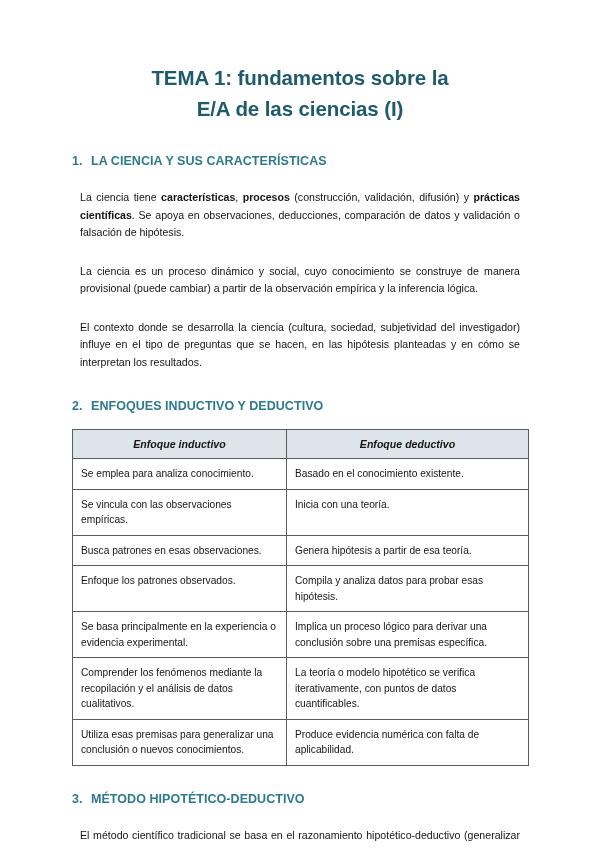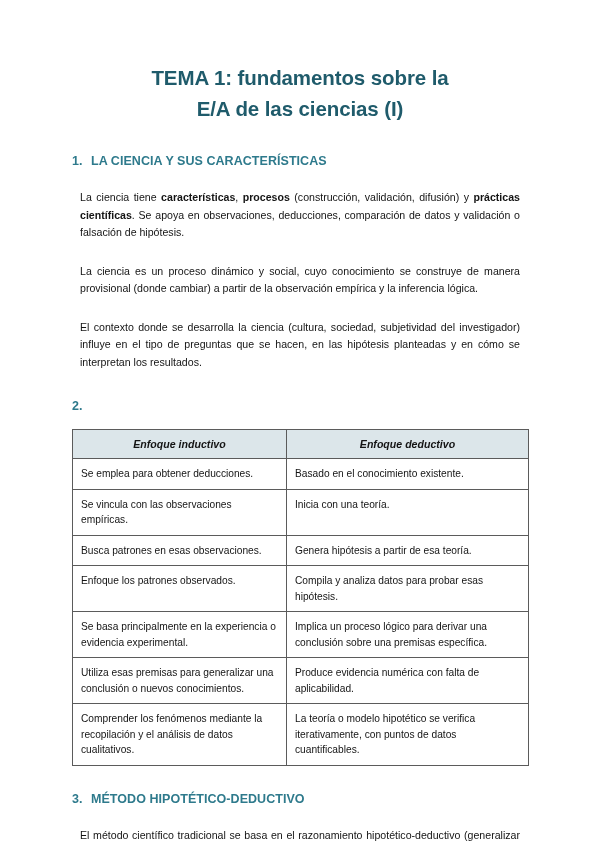--- a/index.html
+++ b/index.html
@@ -112,67 +112,68 @@
     <span class="line">E/A de las ciencias (I)</span>
   </h1>
 
   <div class="section-heading h1-sec">
     <span class="num">1.</span>
     <span>LA CIENCIA Y SUS CARACTERÍSTICAS</span>
   </div>
 
   <p class="body"><span>La ciencia tiene </span><b>características</b><span>, </span><b>procesos</b><span> (construcción, validación, difusión) y </span><b>prácticas científicas</b><span>. Se apoya en observaciones, deducciones, comparación de datos y validación o falsación de hipótesis.</span></p>
 
-  <p class="body">La ciencia es un proceso dinámico y social, cuyo conocimiento se construye de manera provisional (donde cambiar) a partir de la observación empírica y la inferencia lógica.</p>
+  <p class="body">La ciencia es un proceso dinámico y social, cuyo conocimiento se construye de manera provisional (puede cambiar) a partir de la observación empírica y la inferencia lógica.</p>
 
   <p class="body">El contexto donde se desarrolla la ciencia (cultura, sociedad, subjetividad del investigador) influye en el tipo de preguntas que se hacen, en las hipótesis planteadas y en cómo se interpretan los resultados.</p>
 
   <div class="section-heading h2-sec">
     <span class="num">2.</span>
+    <span>ENFOQUES INDUCTIVO Y DEDUCTIVO</span>
   </div>
 
   <table class="enfoques">
     <colgroup>
         <col class="c1">
         <col class="c2">
       </colgroup>
     <thead>
       <tr>
         <th>Enfoque inductivo</th>
         <th>Enfoque deductivo</th>
       </tr>
     </thead>
     <tbody>
       <tr>
-        <td>Se emplea para obtener deducciones.</td>
+        <td>Se emplea para analiza conocimiento.</td>
         <td>Basado en el conocimiento existente.</td>
       </tr>
       <tr>
         <td>Se vincula con las observaciones empíricas.</td>
         <td>Inicia con una teoría.</td>
       </tr>
       <tr>
         <td>Busca patrones en esas observaciones.</td>
         <td>Genera hipótesis a partir de esa teoría.</td>
       </tr>
       <tr>
         <td>Enfoque los patrones observados.</td>
         <td>Compila y analiza datos para probar esas hipótesis.</td>
       </tr>
       <tr>
         <td>Se basa principalmente en la experiencia o evidencia experimental.</td>
         <td>Implica un proceso lógico para derivar una conclusión sobre una premisas específica.</td>
       </tr>
       <tr>
+        <td>Comprender los fenómenos mediante la recopilación y el análisis de datos cualitativos.</td>
+        <td>La teoría o modelo hipotético se verifica iterativamente, con puntos de datos cuantificables.</td>
+      </tr>
+      <tr>
         <td>Utiliza esas premisas para generalizar una conclusión o nuevos conocimientos.</td>
         <td>Produce evidencia numérica con falta de aplicabilidad.</td>
-      </tr>
-      <tr>
-        <td>Comprender los fenómenos mediante la recopilación y el análisis de datos cualitativos.</td>
-        <td>La teoría o modelo hipotético se verifica iterativamente, con puntos de datos cuantificables.</td>
       </tr>
     </tbody>
   </table>
 
   <div class="section-heading h3-sec">
     <span class="num">3.</span>
     <span>MÉTODO HIPOTÉTICO-DEDUCTIVO</span>
   </div>
 
   <p class="body">El método científico tradicional se basa en el razonamiento hipotético-deductivo (generalizar lo que puede ocurrir cuando tienes un conjunto acumulado de datos sobre un fenómeno determinado).</p>

